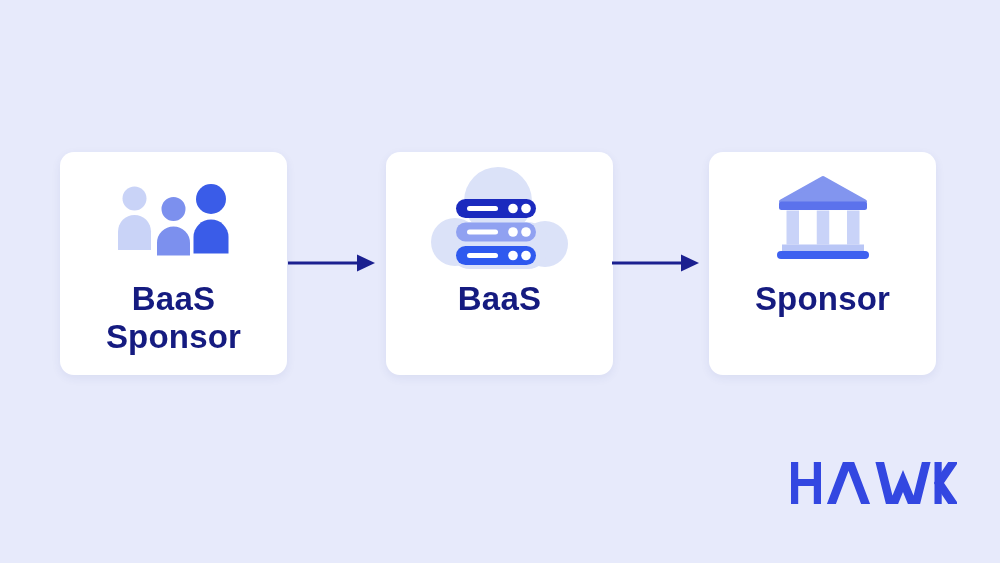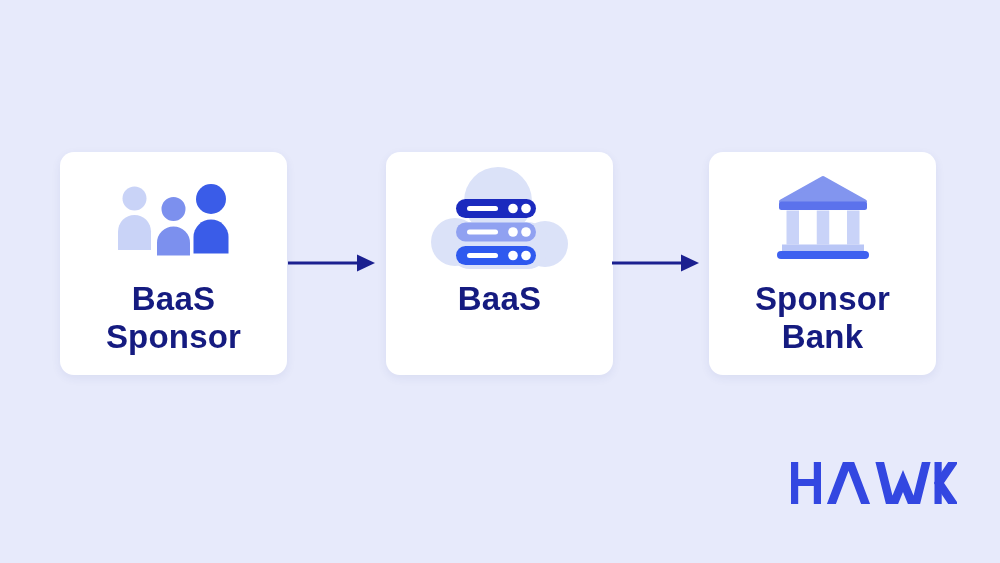--- a/index.html
+++ b/index.html
@@ -103,21 +103,20 @@
       <path d="M47,3 L89,26.5 H5 Z" fill="var(--bank-roof)" stroke="var(--bank-roof)" stroke-width="4" stroke-linejoin="round"></path>
       <rect x="3" y="26.5" width="88" height="8.5" rx="2.5" fill="var(--bank-bar)"></rect>
       <rect x="10.5" y="35.5" width="12.5" height="34" fill="var(--bank-col)"></rect>
       <rect x="40.75" y="35.5" width="12.5" height="34" fill="var(--bank-col)"></rect>
       <rect x="71" y="35.5" width="12.5" height="34" fill="var(--bank-col)"></rect>
       <rect x="6" y="69.5" width="82" height="6.5" fill="var(--bank-base)"></rect>
       <rect x="1" y="76" width="92" height="8" rx="4" fill="var(--bank-foot)"></rect>
     </svg>
     <div class="card-label">
       <span>Sponsor</span>
-      <span>Bank</span>
     </div>
   </div>
 
   <svg class="brand-logo" viewBox="0 0 166 42" role="img" aria-label="HAWK">
     <defs>
       <clipPath id="lclip">
           <rect x="0" y="0" width="166" height="42"></rect>
         </clipPath>
     </defs>
     <g fill="var(--logo)" clip-path="url(#lclip)">

